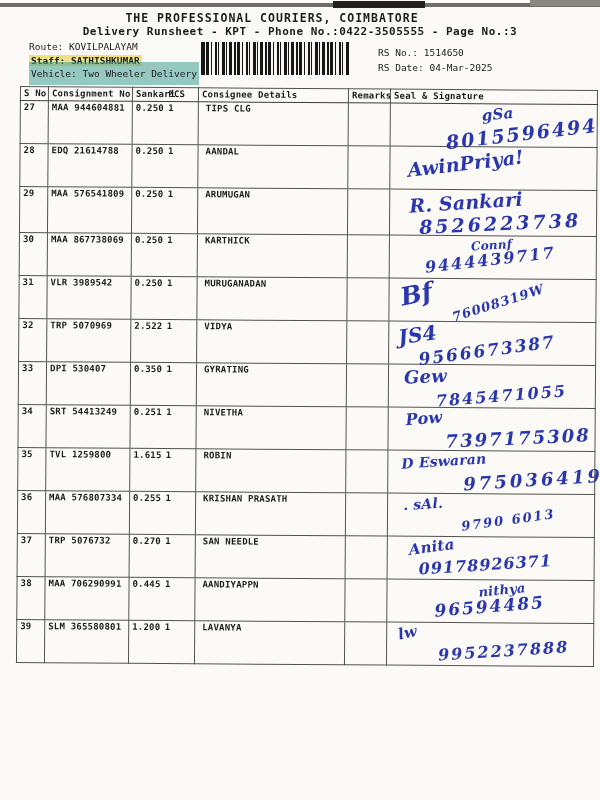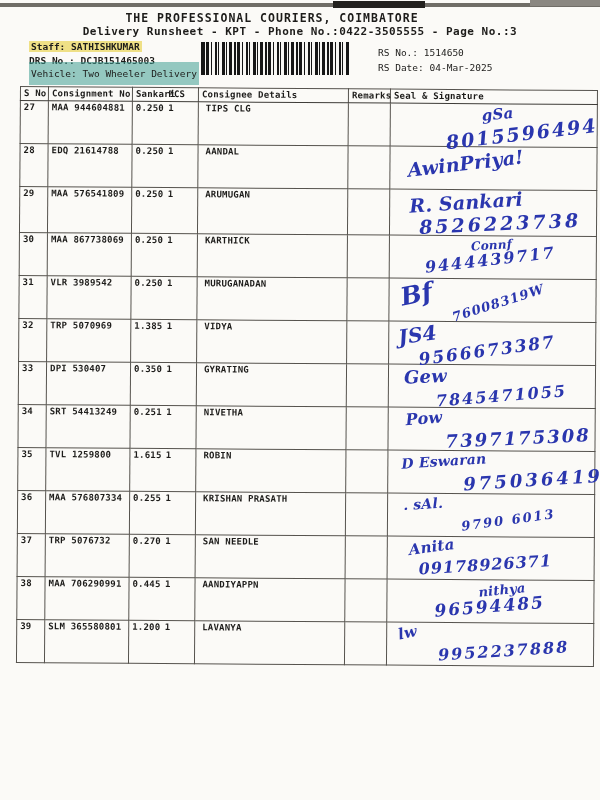--- a/index.html
+++ b/index.html
@@ -89,22 +89,22 @@
 <body>
 
 <div class="scan-strip"></div>
 <div class="scan-strip-dark"></div>
 <div class="scan-strip-right"></div>
 
 <div class="title">THE PROFESSIONAL COURIERS, COIMBATORE</div>
 <div class="subtitle">Delivery Runsheet - KPT - Phone No.:0422-3505555 - Page No.:3</div>
 
 <div class="info">
+  <div><span>Route:</span> <span>KOVILPALAYAM</span></div>
   <div class="bold"><span class="hl-staff"><span>Staff:</span> <span>SATHISHKUMAR</span></span></div>
-  <div class="bold"><span>DRS No.:</span> <span>DCJB151465003</span></div>
   <div><span class="hl-vehicle"><span>Vehicle:</span> <span>Two Wheeler Delivery</span></span></div>
 </div>
 
 <div class="barcode"></div>
 
 <div class="rs">
   <div><span>RS No.:</span> <span>1514650</span></div>
   <div><span>RS Date:</span> <span>04-Mar-2025</span></div>
 </div>
 
@@ -211,21 +211,21 @@
     <td>
       <span class="sig-name">Bf</span>
       <span class="sig-phone">76008319W</span>
     </td>
   </tr>
       <tr>
     <td>32</td>
     <td>TRP 5070969</td>
     <td>
           <span class="wp-cell">
-            <span class="w">1.385</span>
+            <span class="w">2.522</span>
             <span>1</span>
           </span>
         </td>
     <td><span class="consignee-val">VIDYA</span></td>
     <td></td>
     <td>
       <span class="sig-name">JS4</span>
       <span class="sig-phone">9566673387</span>
     </td>
   </tr>

